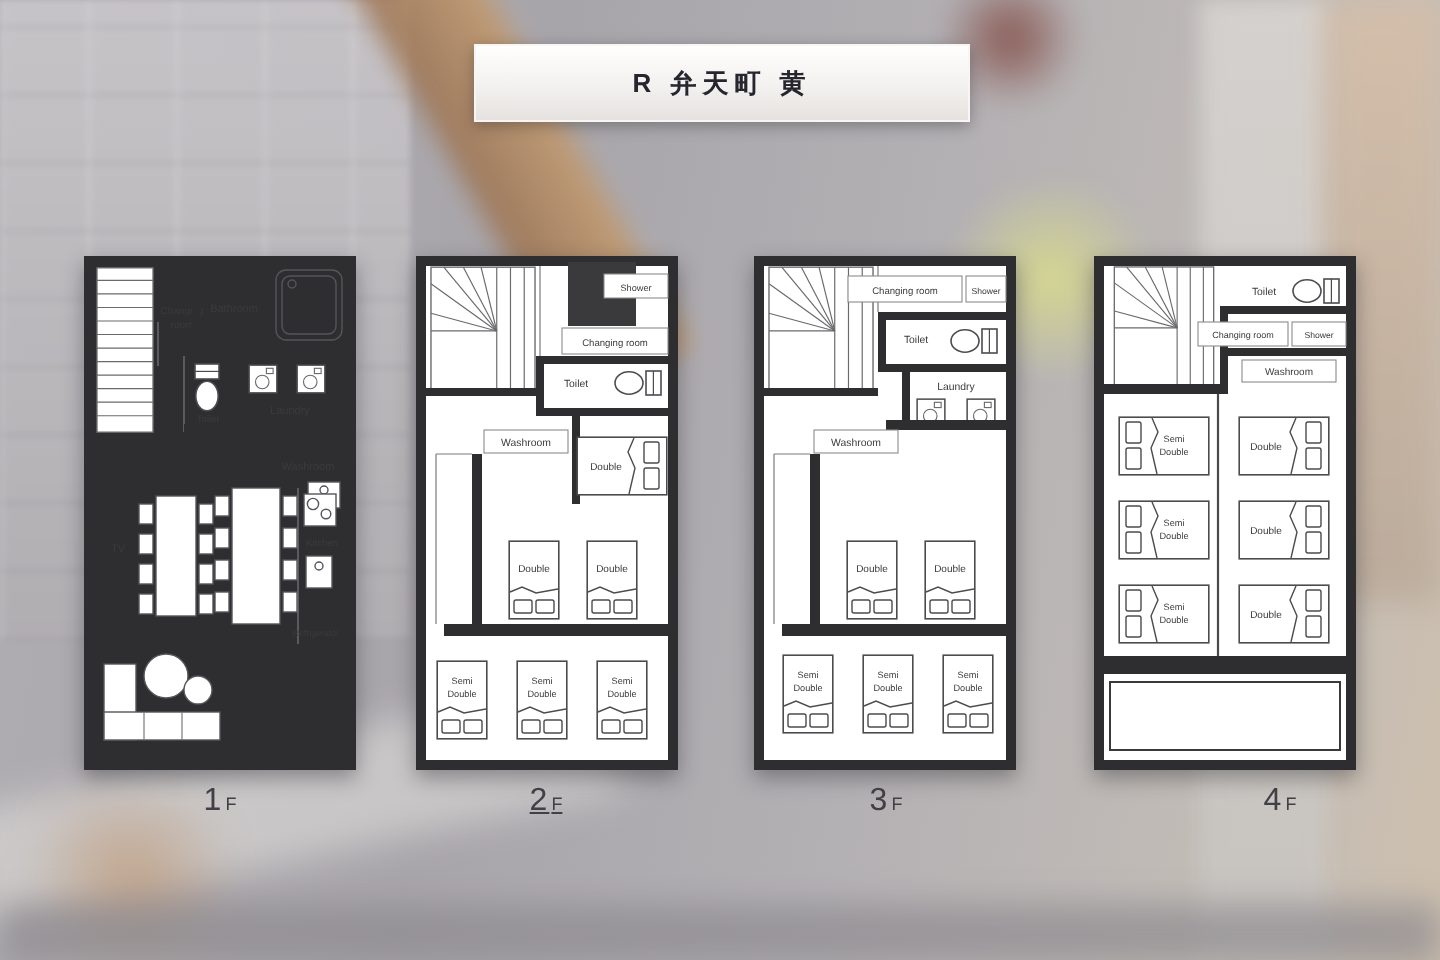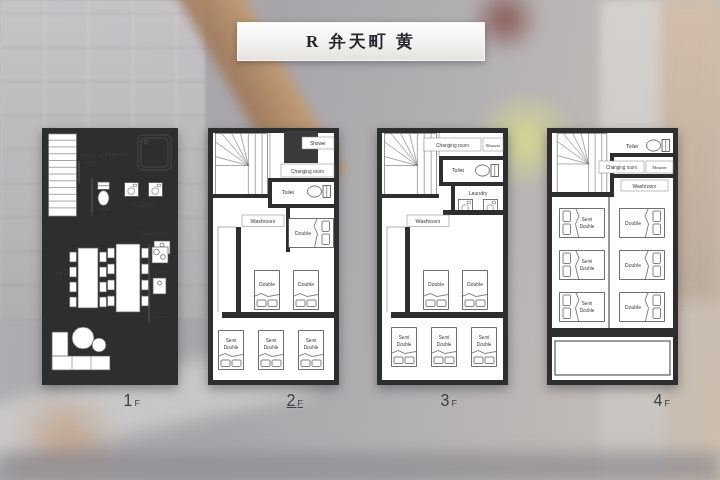--- a/index.html
+++ b/index.html
@@ -2,24 +2,24 @@
 <html><head>
 <meta charset="utf-8">
 <style>
   html,body{margin:0;padding:0;}
   #stage{position:relative;width:720px;height:480px;overflow:hidden;background:#aaa7ac;font-family:"Liberation Sans",sans-serif;}
   .bgshape{position:absolute;pointer-events:none;}
   #banner{position:absolute;left:237px;top:22px;width:246px;height:37px;
     background:linear-gradient(180deg,#fefefd 0%,#f3f1ef 55%,#e5e2df 100%);
     border:1px solid #f7f6f4;box-shadow:0 2px 7px rgba(30,30,35,.35);
     display:flex;align-items:center;justify-content:center;}
-  #banner .ttl{font-family:Liberation Serif, serif;font-weight:bold;
-    font-size:17px;letter-spacing:3px;color:#26262e;}
+  #banner .ttl{font-family:Liberation Sans, sans-serif;font-weight:bold;
+    font-size:13px;letter-spacing:3px;color:#26262e;}
   .plan{position:absolute;top:128px;box-shadow:0 4px 10px rgba(35,35,40,.4);background:#fff;line-height:0;}
-  .caption{position:absolute;top:392px;width:60px;text-align:right;color:#404046;}
+  .caption{position:absolute;top:392px;width:60px;text-align:center;color:#404046;}
   .cap-num{font-size:16px;font-weight:500;letter-spacing:1px;}
   .cap-f{font-size:9px;margin-left:1px;}
   svg .fl{font-family:"Liberation Sans",sans-serif;fill:#3b3b3b;text-anchor:middle;}
   svg .lb{stroke:#8b8b8b;stroke-width:.55;fill:#fff;}
   svg .fur{stroke:#55555a;stroke-width:.7;fill:#fff;}
   svg .furn{stroke:#55555a;stroke-width:.7;fill:none;}
   svg .wall{fill:#2e2e30;}
   svg .thin{stroke:#7a7a7e;stroke-width:.6;}
 </style>
 </head>
@@ -328,20 +328,20 @@
       <rect x="8" y="213" width="115" height="34" fill="#fff" stroke="#3a3a3c" stroke-width="1"></rect>
     </svg>
   </div>
 
   <div class="caption" style="left:80px;">
     <span class="cap-num">1</span><span class="cap-f">F</span>
   </div>
   <div class="caption" style="left:243px;text-decoration:underline;">
     <span class="cap-num">2</span><span class="cap-f">F</span>
   </div>
-  <div class="caption" style="left:397px;">
+  <div class="caption" style="left:413px;">
     <span class="cap-num">3</span><span class="cap-f">F</span>
   </div>
   <div class="caption" style="left:610px;">
     <span class="cap-num">4</span><span class="cap-f">F</span>
   </div>
 
 </div>
 
 </body></html>

